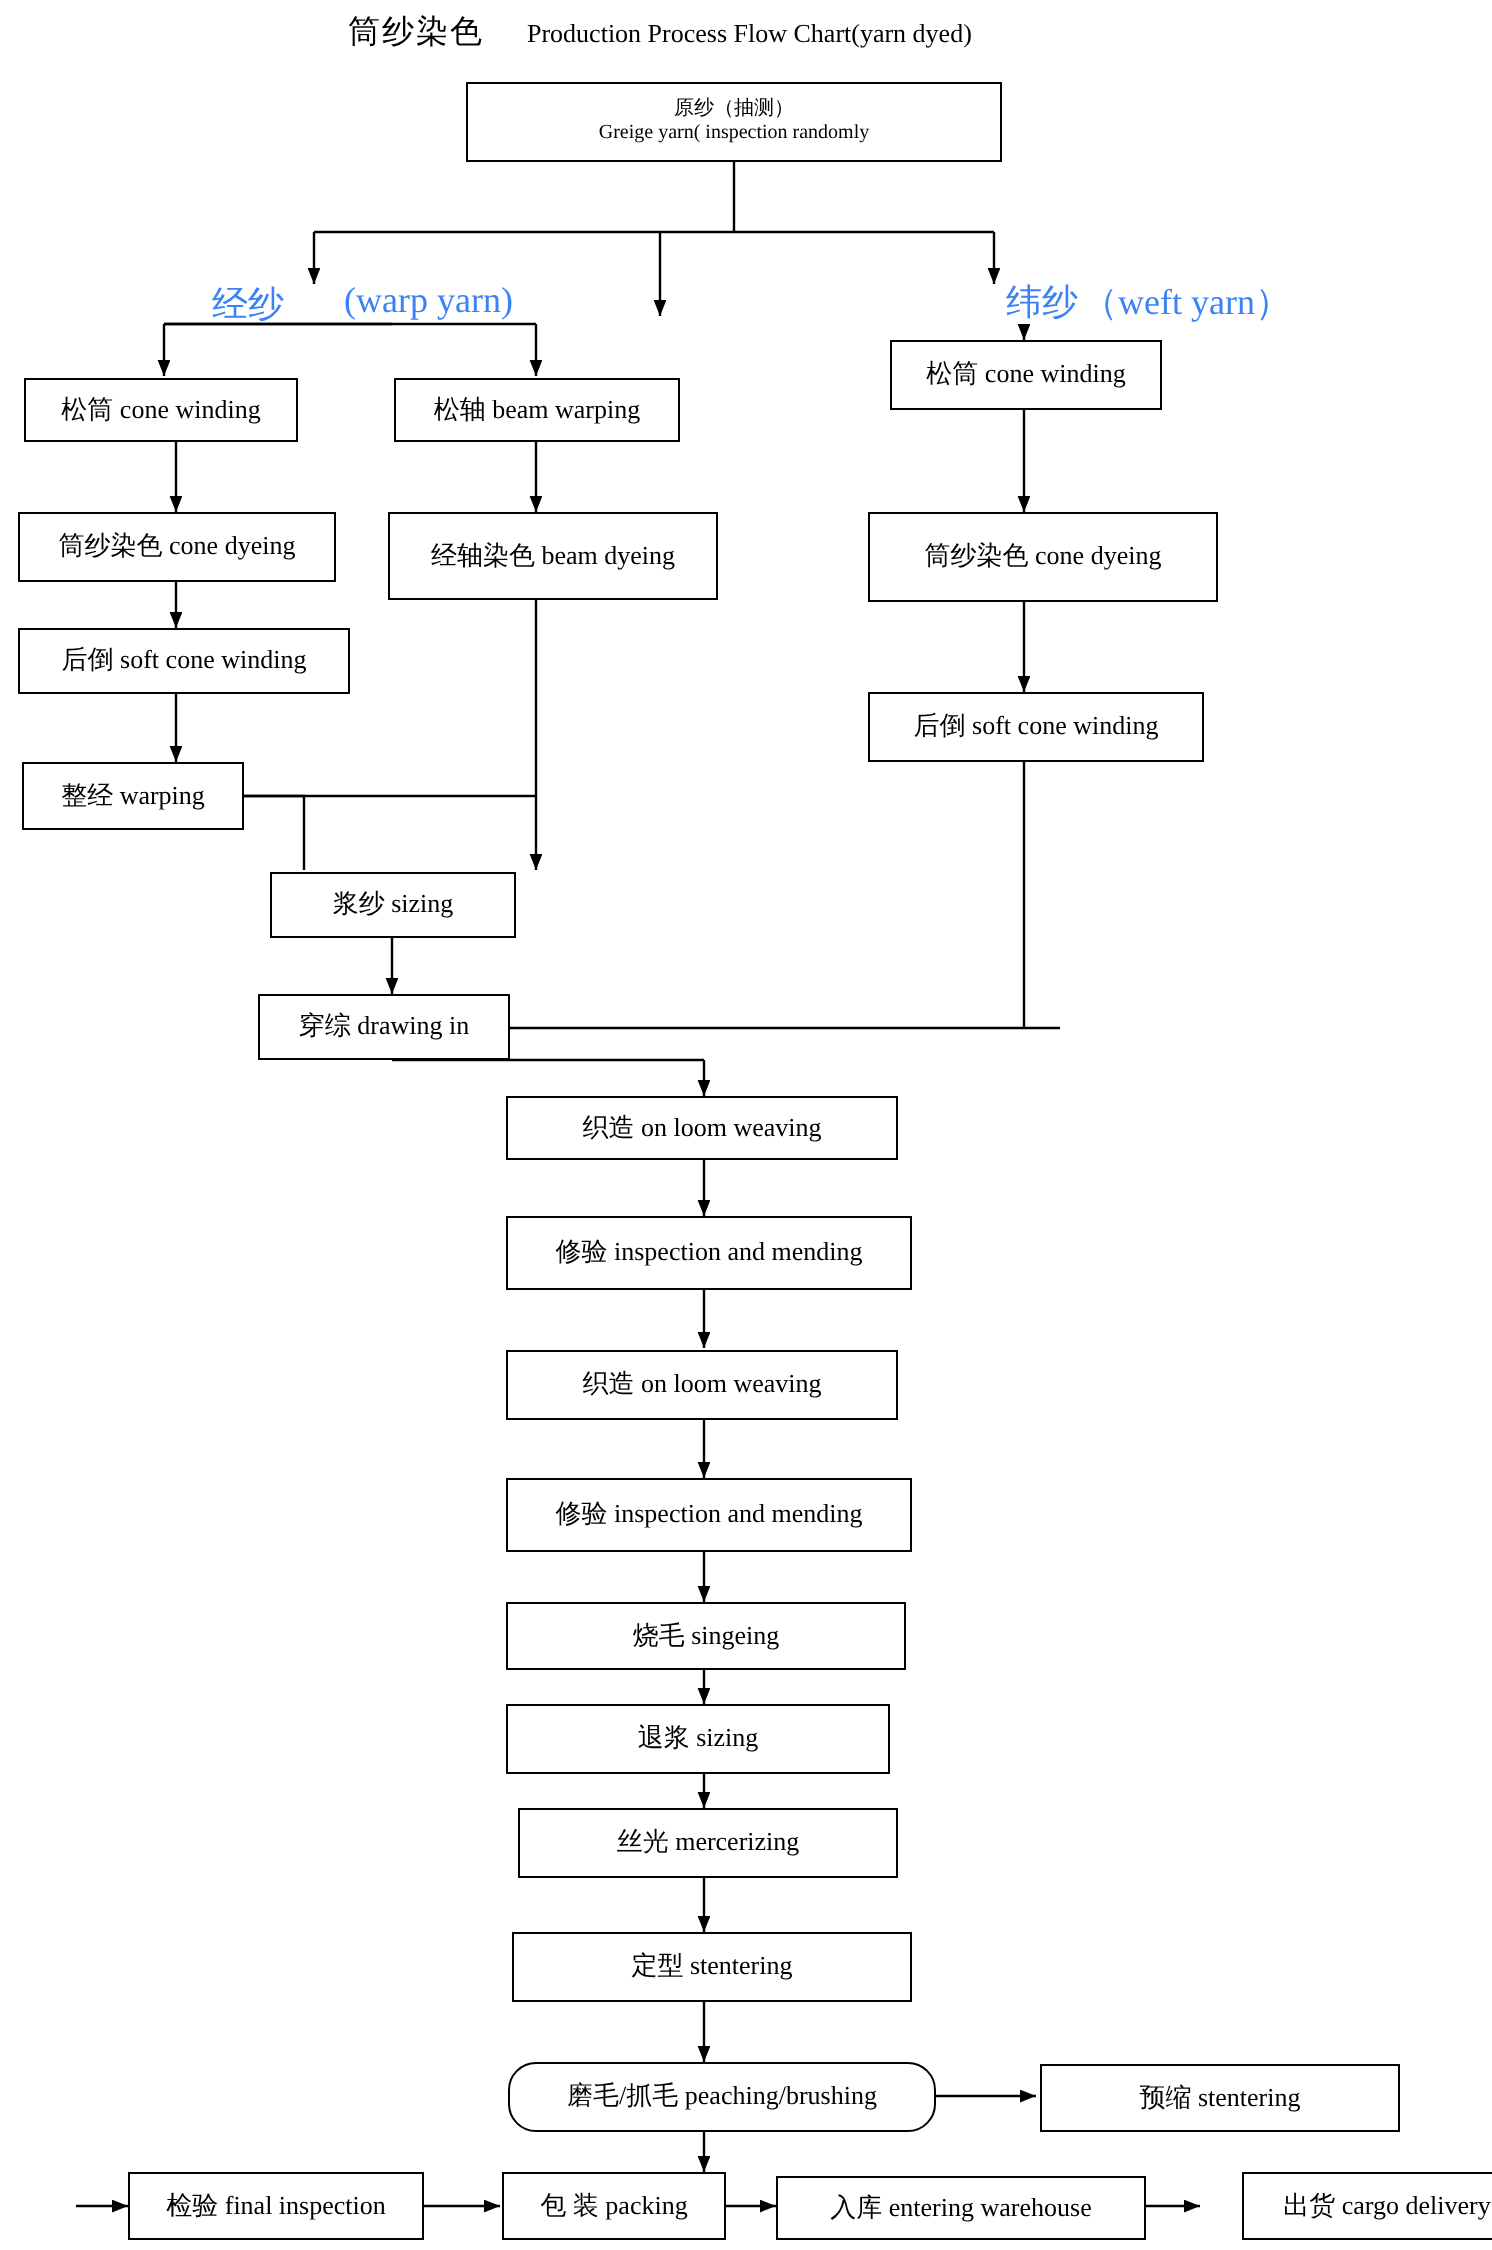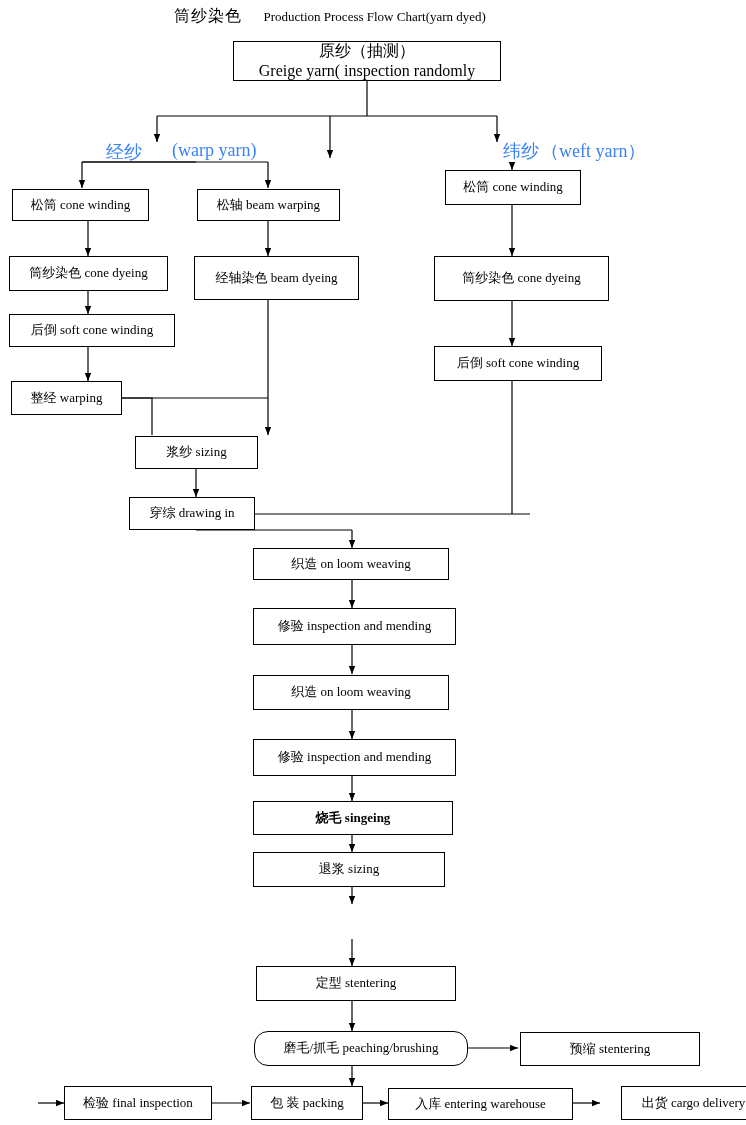--- a/index.html
+++ b/index.html
@@ -125,21 +125,21 @@
 
       <path d="M572,1103 L600,1103" marker-end="url(#arrow)"></path>
     </g>
   </svg>
 
   <div class="label" style="left:106px;top:140px;">经纱</div>
   <div class="label" style="left:172px;top:140px;">(warp yarn)</div>
   <div class="label" style="left:503px;top:139px;">纬纱</div>
   <div class="label" style="left:541px;top:139px;">（weft yarn）</div>
 
-  <div class="node two-line" style="left:233px;top:41px;width:268px;height:40px;font-size:16px;padding:2px 4px;">
+  <div class="node two-line" style="left:233px;top:41px;width:268px;height:40px;font-size:10px;padding:2px 4px;">
     <span style="white-space:pre-line">原纱（抽测）
 Greige yarn( inspection randomly</span>
   </div>
 
   <div class="node" style="left:12px;top:189px;width:137px;height:32px;">
     <span>松筒 cone winding</span>
   </div>
 
   <div class="node" style="left:197px;top:189px;width:143px;height:32px;">
     <span>松轴 beam warping</span>
@@ -190,28 +190,31 @@
   </div>
 
   <div class="node" style="left:253px;top:675px;width:196px;height:35px;">
     <span>织造 on loom weaving</span>
   </div>
 
   <div class="node" style="left:253px;top:739px;width:203px;height:37px;">
     <span>修验 inspection and mending</span>
   </div>
 
-  <div class="node" style="left:253px;top:801px;width:200px;height:34px;font-weight:bold;">
+  <div class="node" style="left:253px;top:801px;width:200px;height:34px;">
     <span>烧毛 singeing</span>
   </div>
 
   <div class="node" style="left:253px;top:852px;width:192px;height:35px;">
     <span>退浆  sizing</span>
   </div>
 
+  <div class="node" style="left:259px;top:904px;width:190px;height:35px;">
+    <span>丝光  mercerizing</span>
+  </div>
 
   <div class="node" style="left:256px;top:966px;width:200px;height:35px;">
     <span>定型 stentering</span>
   </div>
 
   <div class="node" style="left:254px;top:1031px;width:214px;height:35px;border-radius:14px;">
     <span>磨毛/抓毛 peaching/brushing</span>
   </div>
 
   <div class="node" style="left:520px;top:1032px;width:180px;height:34px;">

